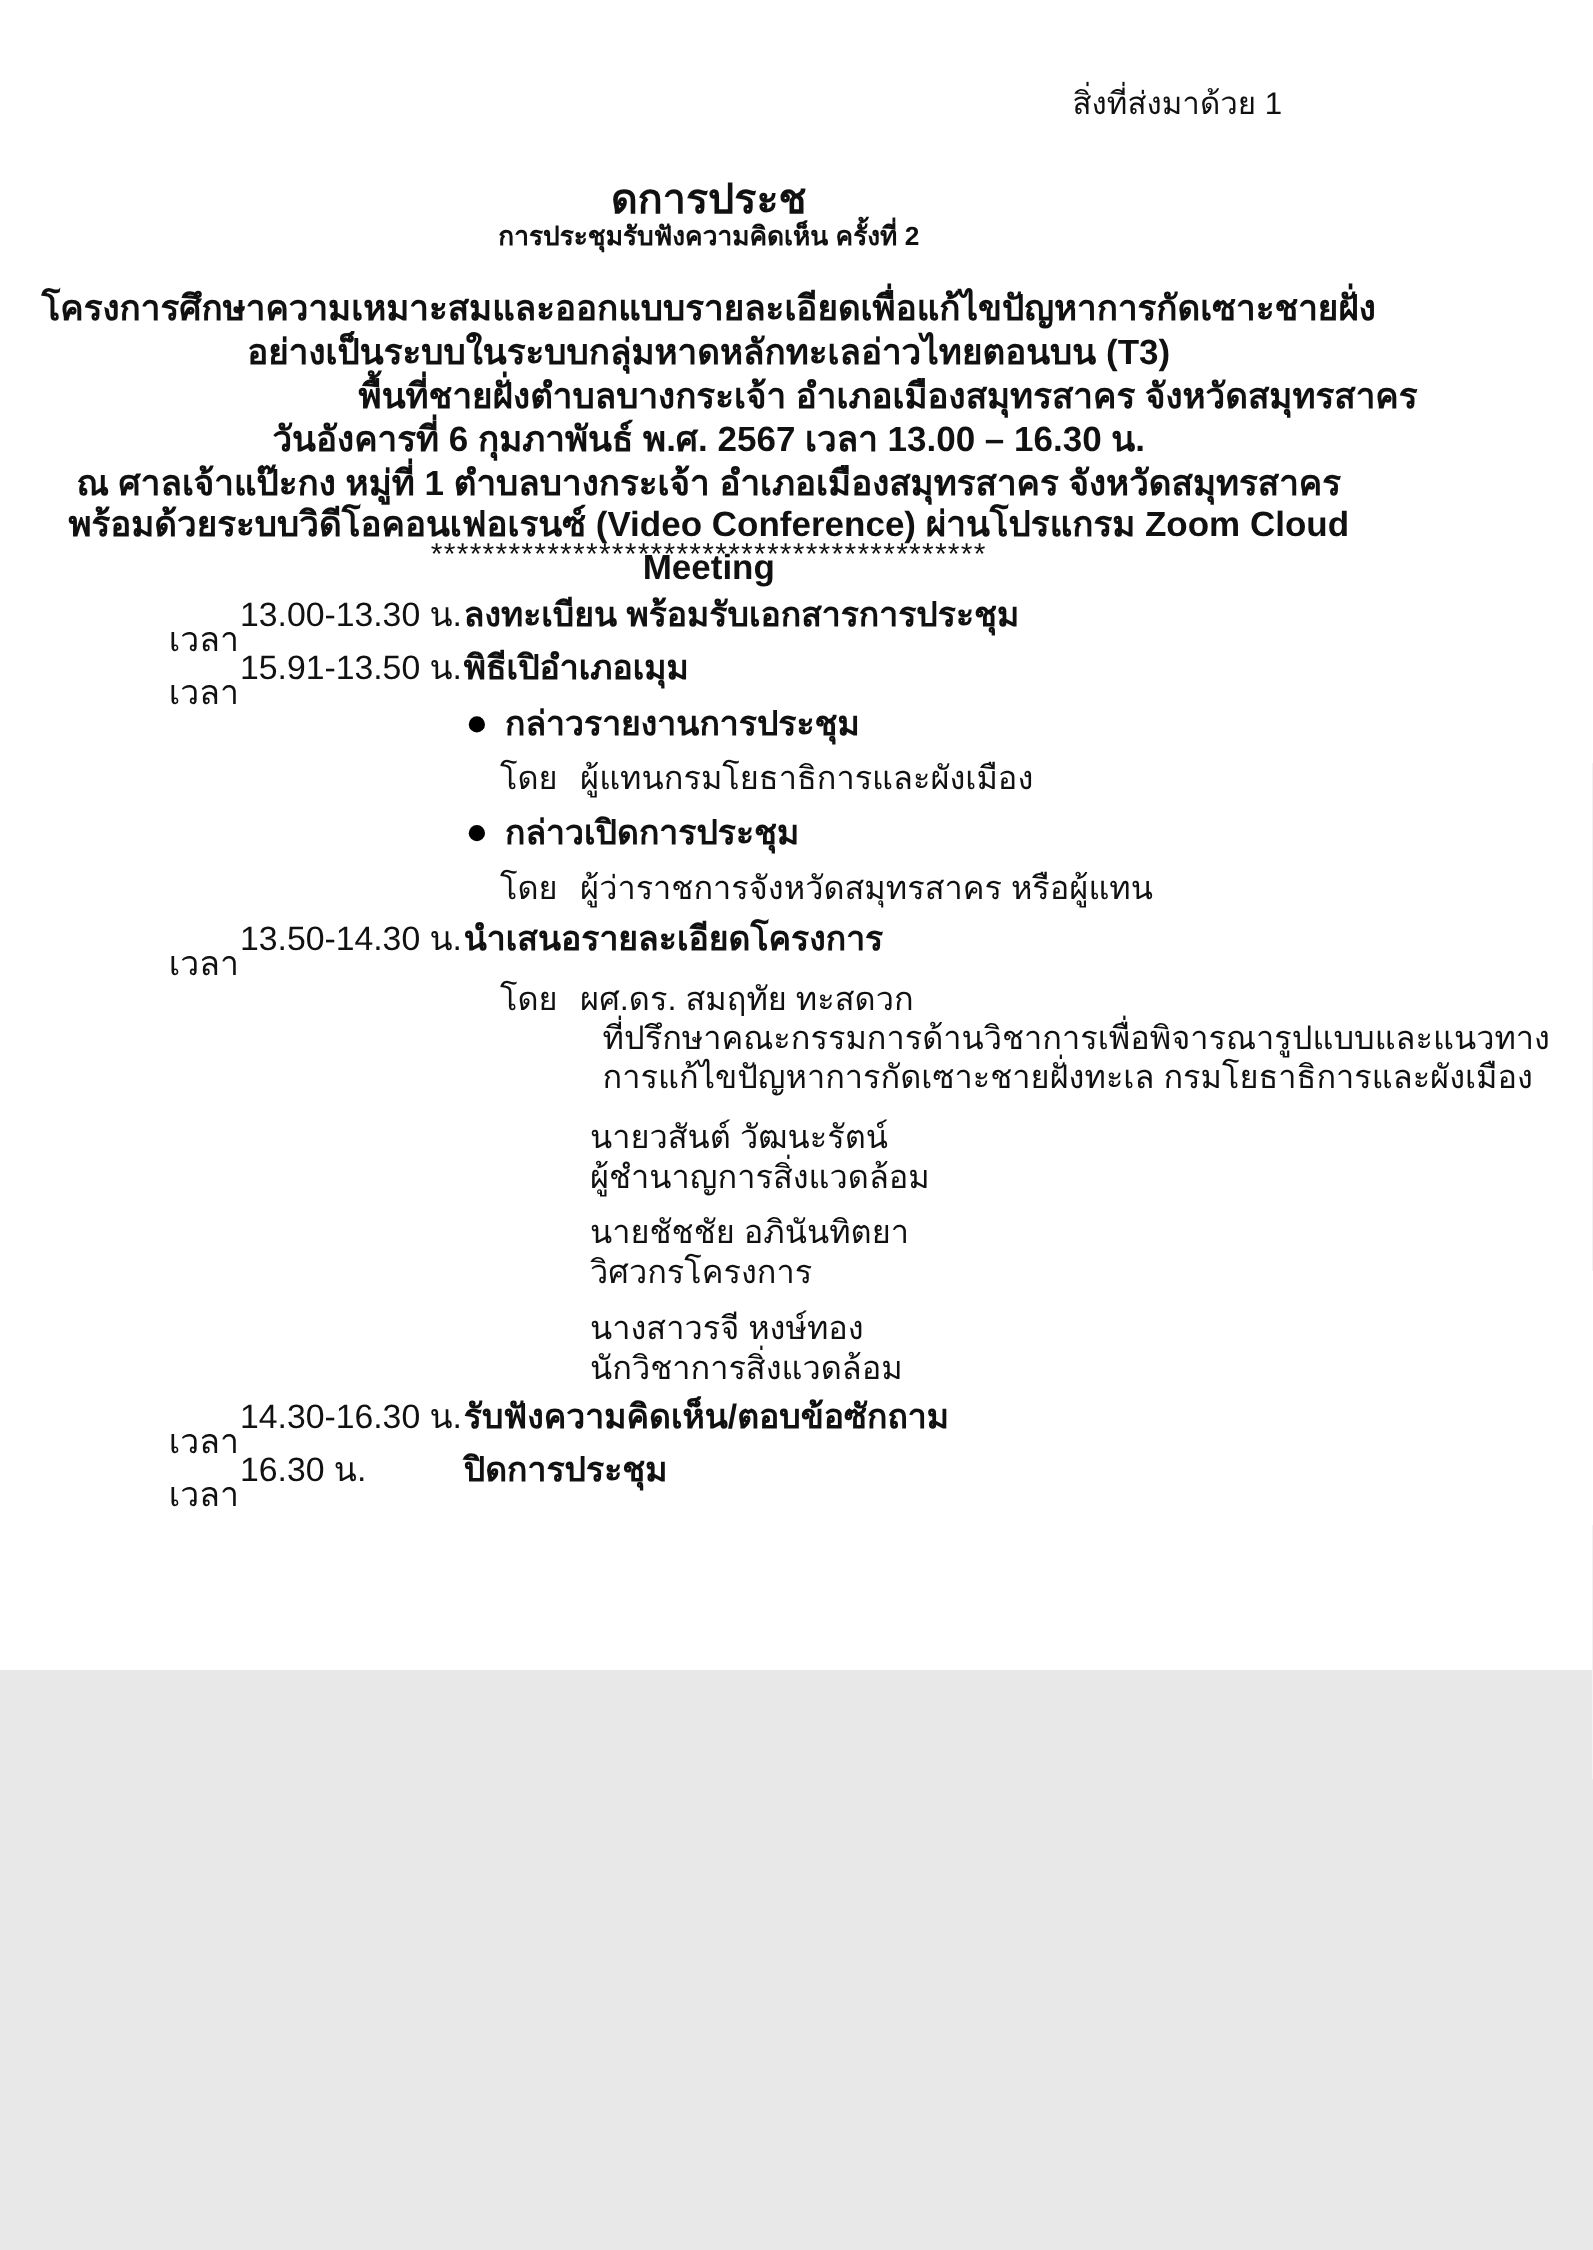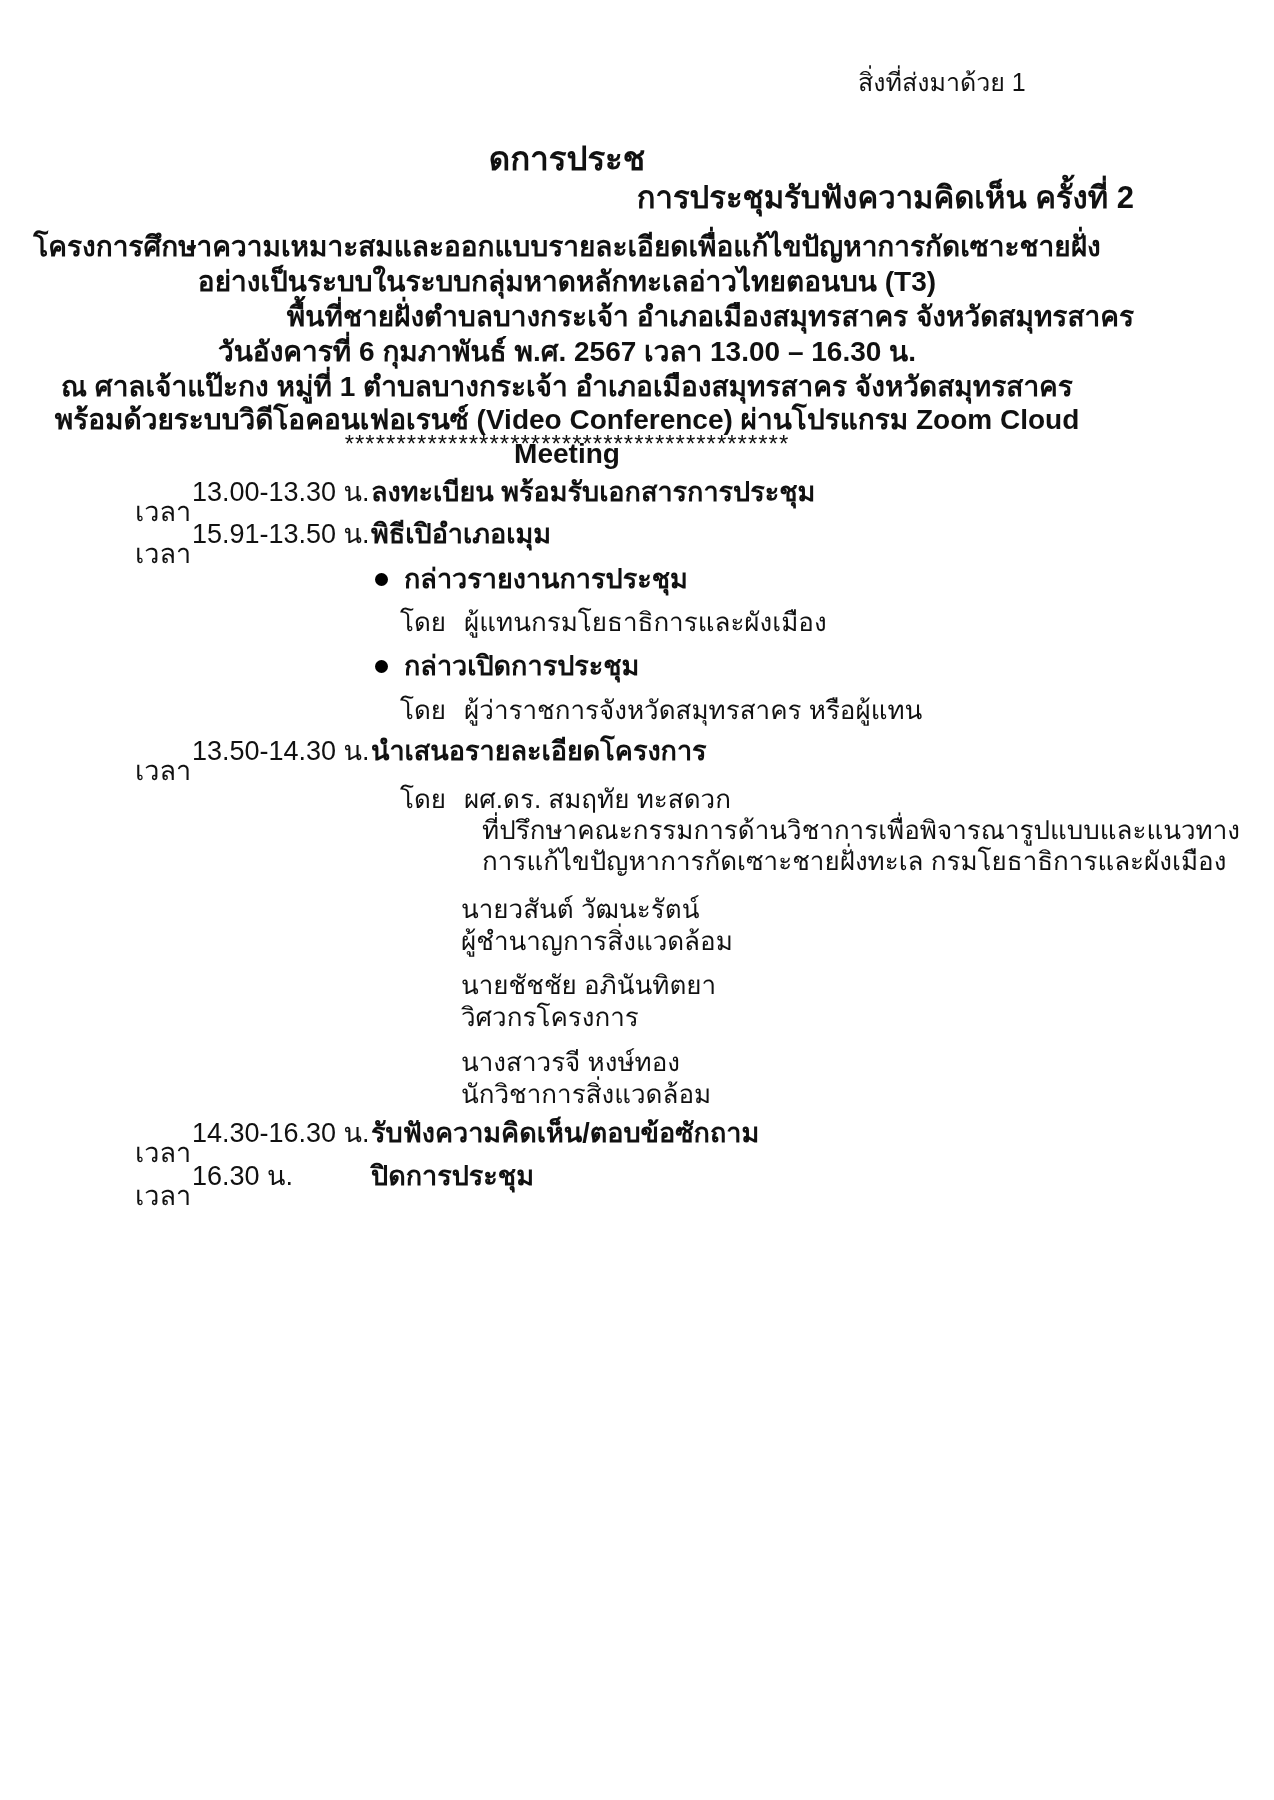--- a/index.html
+++ b/index.html
@@ -1,35 +1,35 @@
 <!DOCTYPE html>
 <html><head>
 <meta charset="utf-8">
 <title>กำหนดการ</title>
 <style>
   html,body { margin:0; padding:0; background:#e8e8e8; }
   .page {
     position:relative;
-    width:1274px; height:1800px;
+    width:1274px; height:1336px;
     margin:0 auto;
     background:#ffffff;
     color:#111;
     font-family:"Liberation Sans", sans-serif;
     overflow:hidden;
   }
   .center {
     position:absolute; left:0; width:1134px;
     text-align:center;
   }
   .attachment {
     position:absolute; left:858px; top:62px;
     font-size:25px;
   }
   .title    { top:132px; font-size:33px; font-weight:700; }
-  .subtitle { top:172px; font-size:31px; font-weight:700;text-align:right; }
+  .subtitle { top:172px; font-size:21px; font-weight:700; }
   .hline    { font-size:28px; font-weight:700; line-height:34px; }
   .hl0 { top:230px; }
   .hl1 { top:265px; }
   .hl2 { top:300px;text-align:right; }
   .hl3 { top:335px; }
   .hl4 { top:370px; }
   .hl5 { top:403px; }
   .stars { top:430px; font-size:24px; letter-spacing:1px; white-space:nowrap; }
 
   .srow {
@@ -64,21 +64,21 @@
   .y1 { top:694px; }
 
   .by-block {
     position:absolute; left:400px; top:784px;
     display:flex; gap:18px;
     font-size:26px; line-height:31px; white-space:nowrap;
   }
   .lead-role { padding-left:18px; }
 
   .team {
-    position:absolute; left:461px;
+    position:absolute; left:472px;
     font-size:26px; line-height:32px; white-space:nowrap;
   }
   .t0 { top:893px; }
   .t1 { top:969px; }
   .t2 { top:1046px; }
 </style>
 </head>
 <body>
 
 <div class="page">

